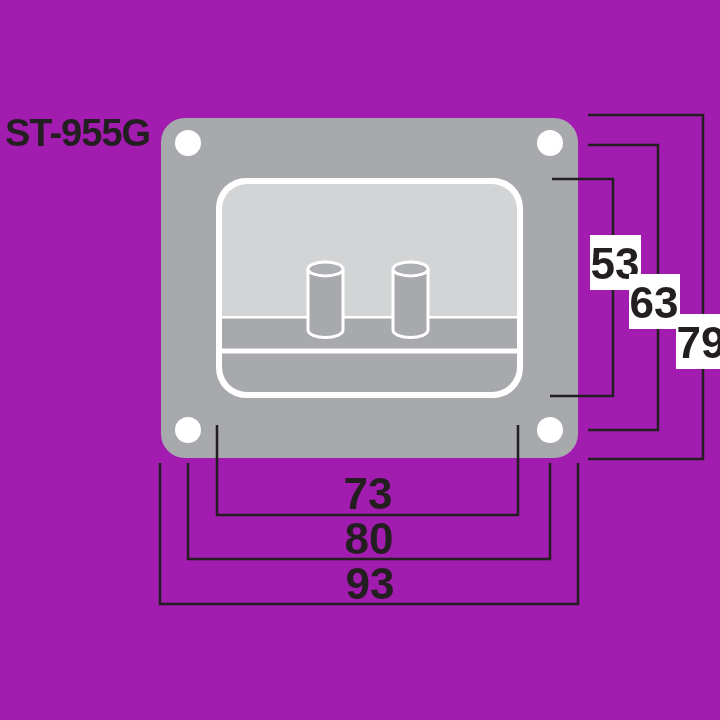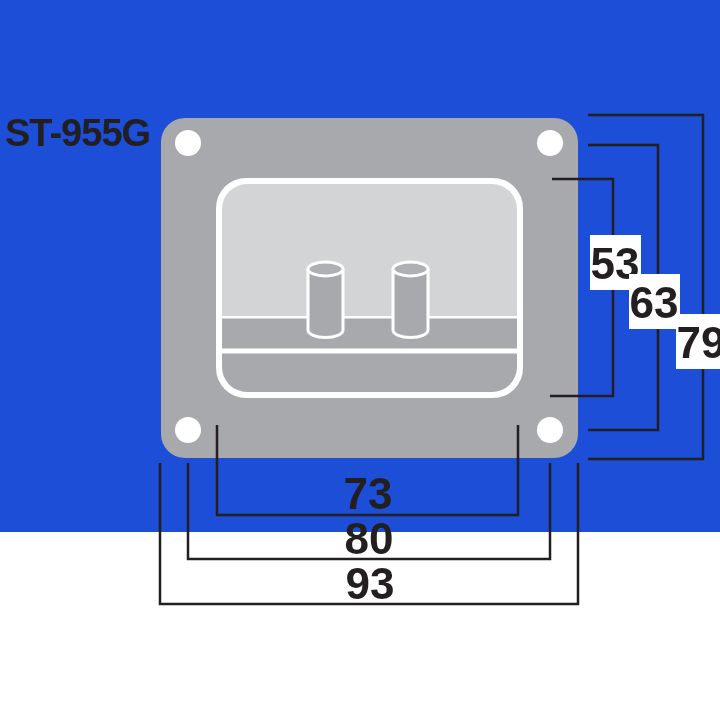--- a/index.html
+++ b/index.html
@@ -6,22 +6,22 @@
     margin: 0;
     padding: 0;
     background: #ffffff;
     width: 720px;
     height: 720px;
     overflow: hidden;
   }
   .canvas {
     position: relative;
     width: 720px;
-    height: 532px;
-    background: #1d4ed8;
+    height: 720px;
+    background: #a21caf;
   }
   svg { display: block; }
   .title-text {
     font-family: "Liberation Sans", sans-serif;
     font-weight: bold;
     font-size: 38px;
     letter-spacing: -1px;
     fill: #231f20;
   }
   .dim-num {

